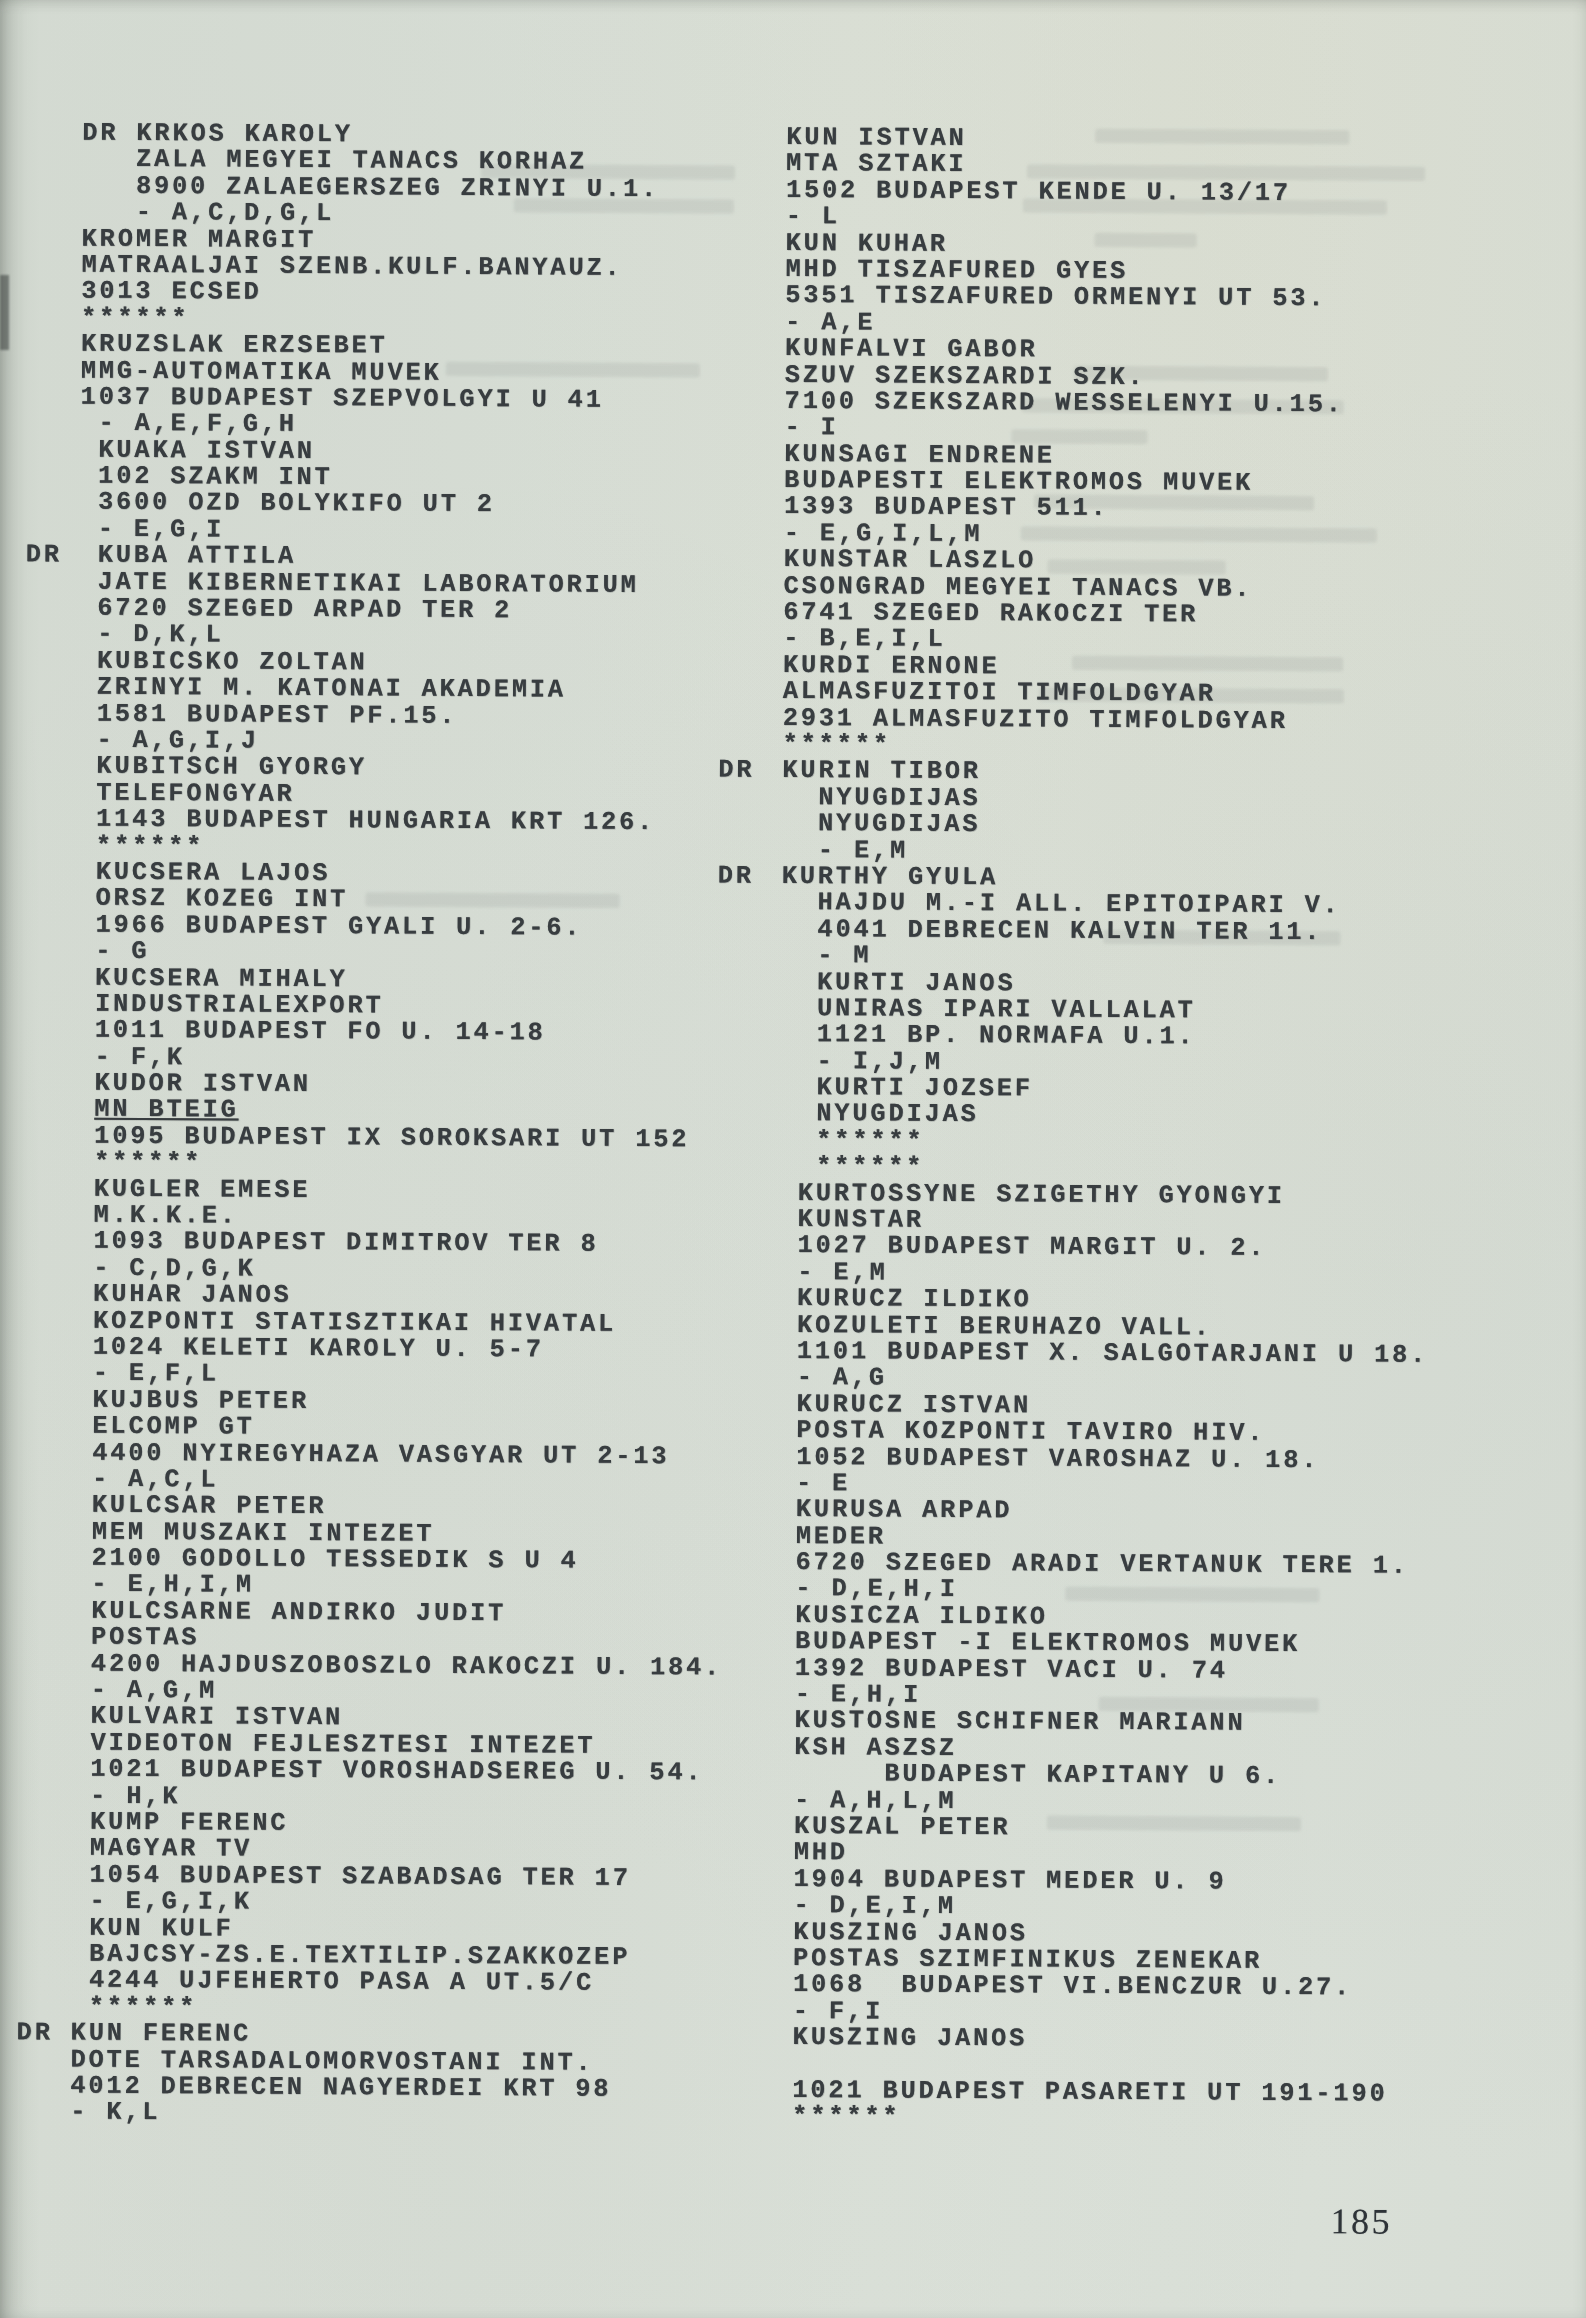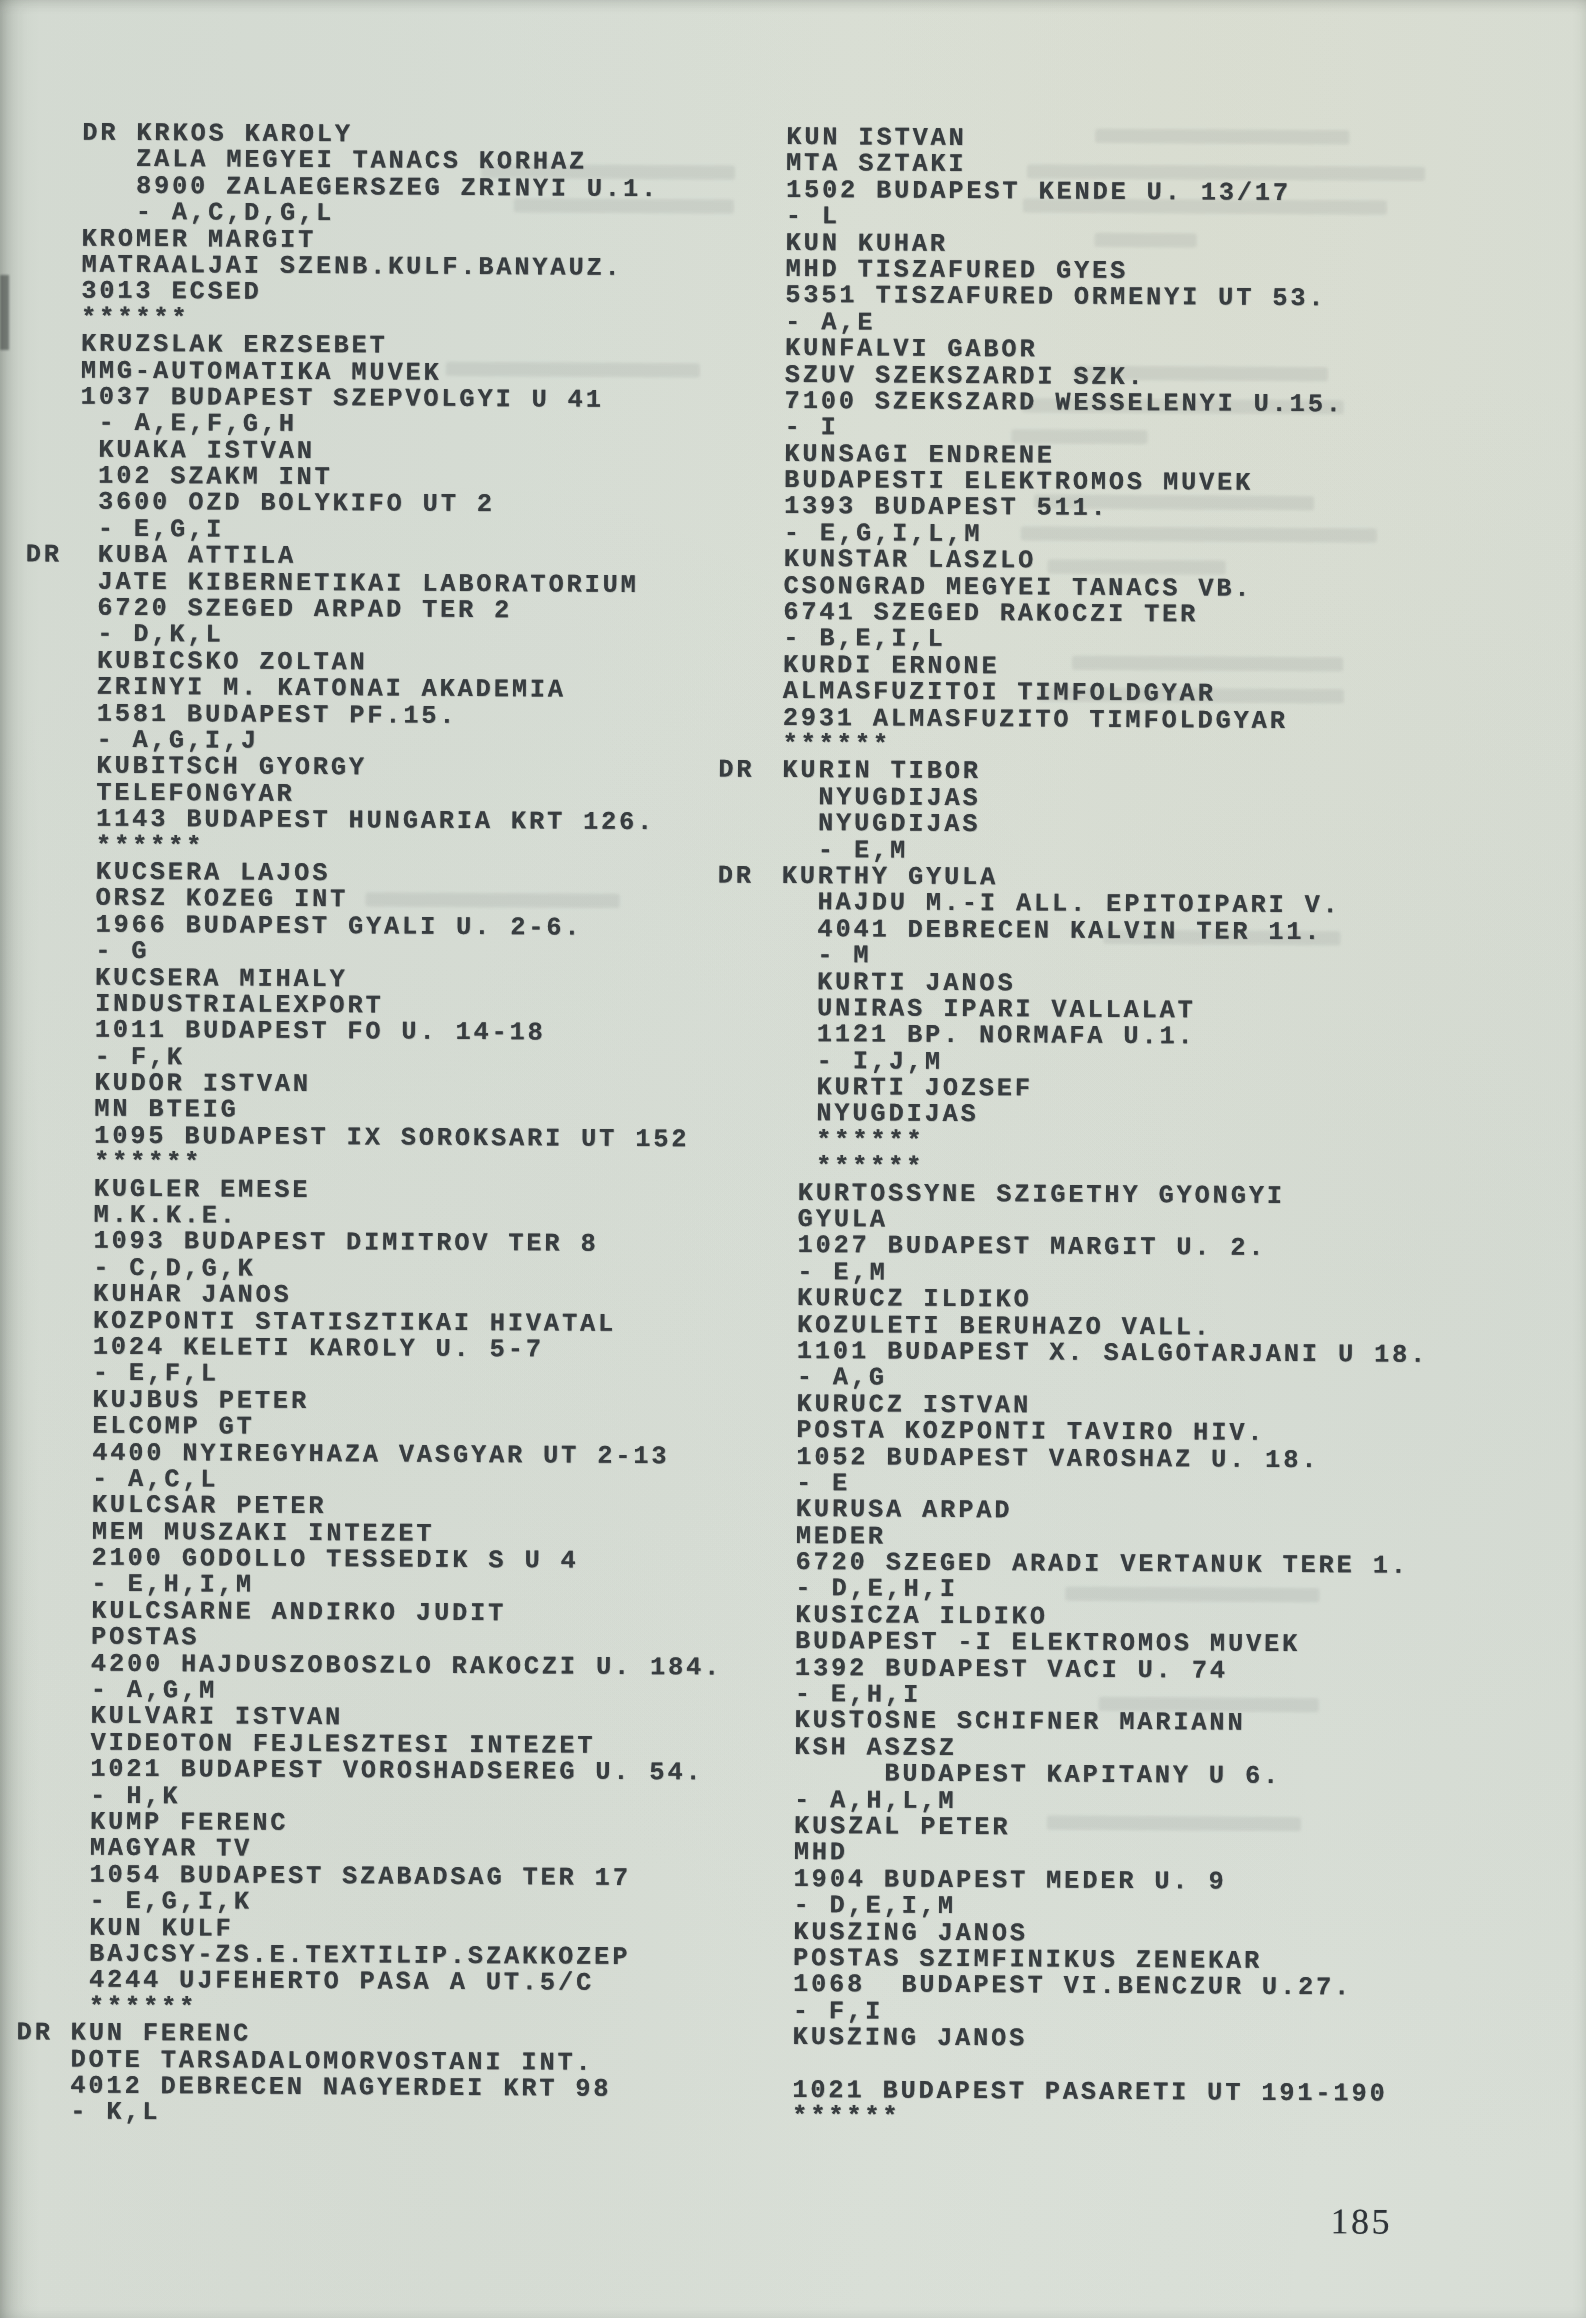--- a/index.html
+++ b/index.html
@@ -107,21 +107,21 @@
         <div class="line"><span style="padding-left: 18px;">******</span></div>
         <div class="line"><span style="padding-left: 18px;">KUCSERA LAJOS</span></div>
         <div class="line"><span style="padding-left: 18px;">ORSZ KOZEG INT</span></div>
         <div class="line"><span style="padding-left: 18px;">1966 BUDAPEST GYALI U. 2-6.</span></div>
         <div class="line"><span style="padding-left: 18px;">- G</span></div>
         <div class="line"><span style="padding-left: 18px;">KUCSERA MIHALY</span></div>
         <div class="line"><span style="padding-left: 18px;">INDUSTRIALEXPORT</span></div>
         <div class="line"><span style="padding-left: 18px;">1011 BUDAPEST FO U. 14-18</span></div>
         <div class="line"><span style="padding-left: 18px;">- F,K</span></div>
         <div class="line"><span style="padding-left: 18px;">KUDOR ISTVAN</span></div>
-        <div class="line"><span style="padding-left: 18px;">MN BTEIG</span></div>
+        <div class="line"><span style="padding-left: 18px; text-decoration: underline;">MN BTEIG</span></div>
         <div class="line"><span style="padding-left: 18px;">1095 BUDAPEST IX SOROKSARI UT 152</span></div>
         <div class="line"><span style="padding-left: 18px;">******</span></div>
         <div class="line"><span style="padding-left: 18px;">KUGLER EMESE</span></div>
         <div class="line"><span style="padding-left: 18px;">M.K.K.E.</span></div>
         <div class="line"><span style="padding-left: 18px;">1093 BUDAPEST DIMITROV TER 8</span></div>
         <div class="line"><span style="padding-left: 18px;">- C,D,G,K</span></div>
         <div class="line"><span style="padding-left: 18px;">KUHAR JANOS</span></div>
         <div class="line"><span style="padding-left: 18px;">KOZPONTI STATISZTIKAI HIVATAL</span></div>
         <div class="line"><span style="padding-left: 18px;">1024 KELETI KAROLY U. 5-7</span></div>
         <div class="line"><span style="padding-left: 18px;">- E,F,L</span></div>
@@ -189,21 +189,21 @@
         <div class="line"><span style="padding-left: 36px;">- M</span></div>
         <div class="line"><span style="padding-left: 36px;">KURTI JANOS</span></div>
         <div class="line"><span style="padding-left: 36px;">UNIRAS IPARI VALLALAT</span></div>
         <div class="line"><span style="padding-left: 36px;">1121 BP. NORMAFA U.1.</span></div>
         <div class="line"><span style="padding-left: 36px;">- I,J,M</span></div>
         <div class="line"><span style="padding-left: 36px;">KURTI JOZSEF</span></div>
         <div class="line"><span style="padding-left: 36px;">NYUGDIJAS</span></div>
         <div class="line"><span style="padding-left: 36px;">******</span></div>
         <div class="line"><span style="padding-left: 36px;">******</span></div>
         <div class="line"><span style="padding-left: 18px;">KURTOSSYNE SZIGETHY GYONGYI</span></div>
-        <div class="line"><span style="padding-left: 18px;">GYULA</span></div>
+        <div class="line"><span style="padding-left: 18px;">KUNSTAR</span></div>
         <div class="line"><span style="padding-left: 18px;">1027 BUDAPEST MARGIT U. 2.</span></div>
         <div class="line"><span style="padding-left: 18px;">- E,M</span></div>
         <div class="line"><span style="padding-left: 18px;">KURUCZ ILDIKO</span></div>
         <div class="line"><span style="padding-left: 18px;">KOZULETI BERUHAZO VALL.</span></div>
         <div class="line"><span style="padding-left: 18px;">1101 BUDAPEST X. SALGOTARJANI U 18.</span></div>
         <div class="line"><span style="padding-left: 18px;">- A,G</span></div>
         <div class="line"><span style="padding-left: 18px;">KURUCZ ISTVAN</span></div>
         <div class="line"><span style="padding-left: 18px;">POSTA KOZPONTI TAVIRO HIV.</span></div>
         <div class="line"><span style="padding-left: 18px;">1052 BUDAPEST VAROSHAZ U. 18.</span></div>
         <div class="line"><span style="padding-left: 18px;">- E</span></div>

